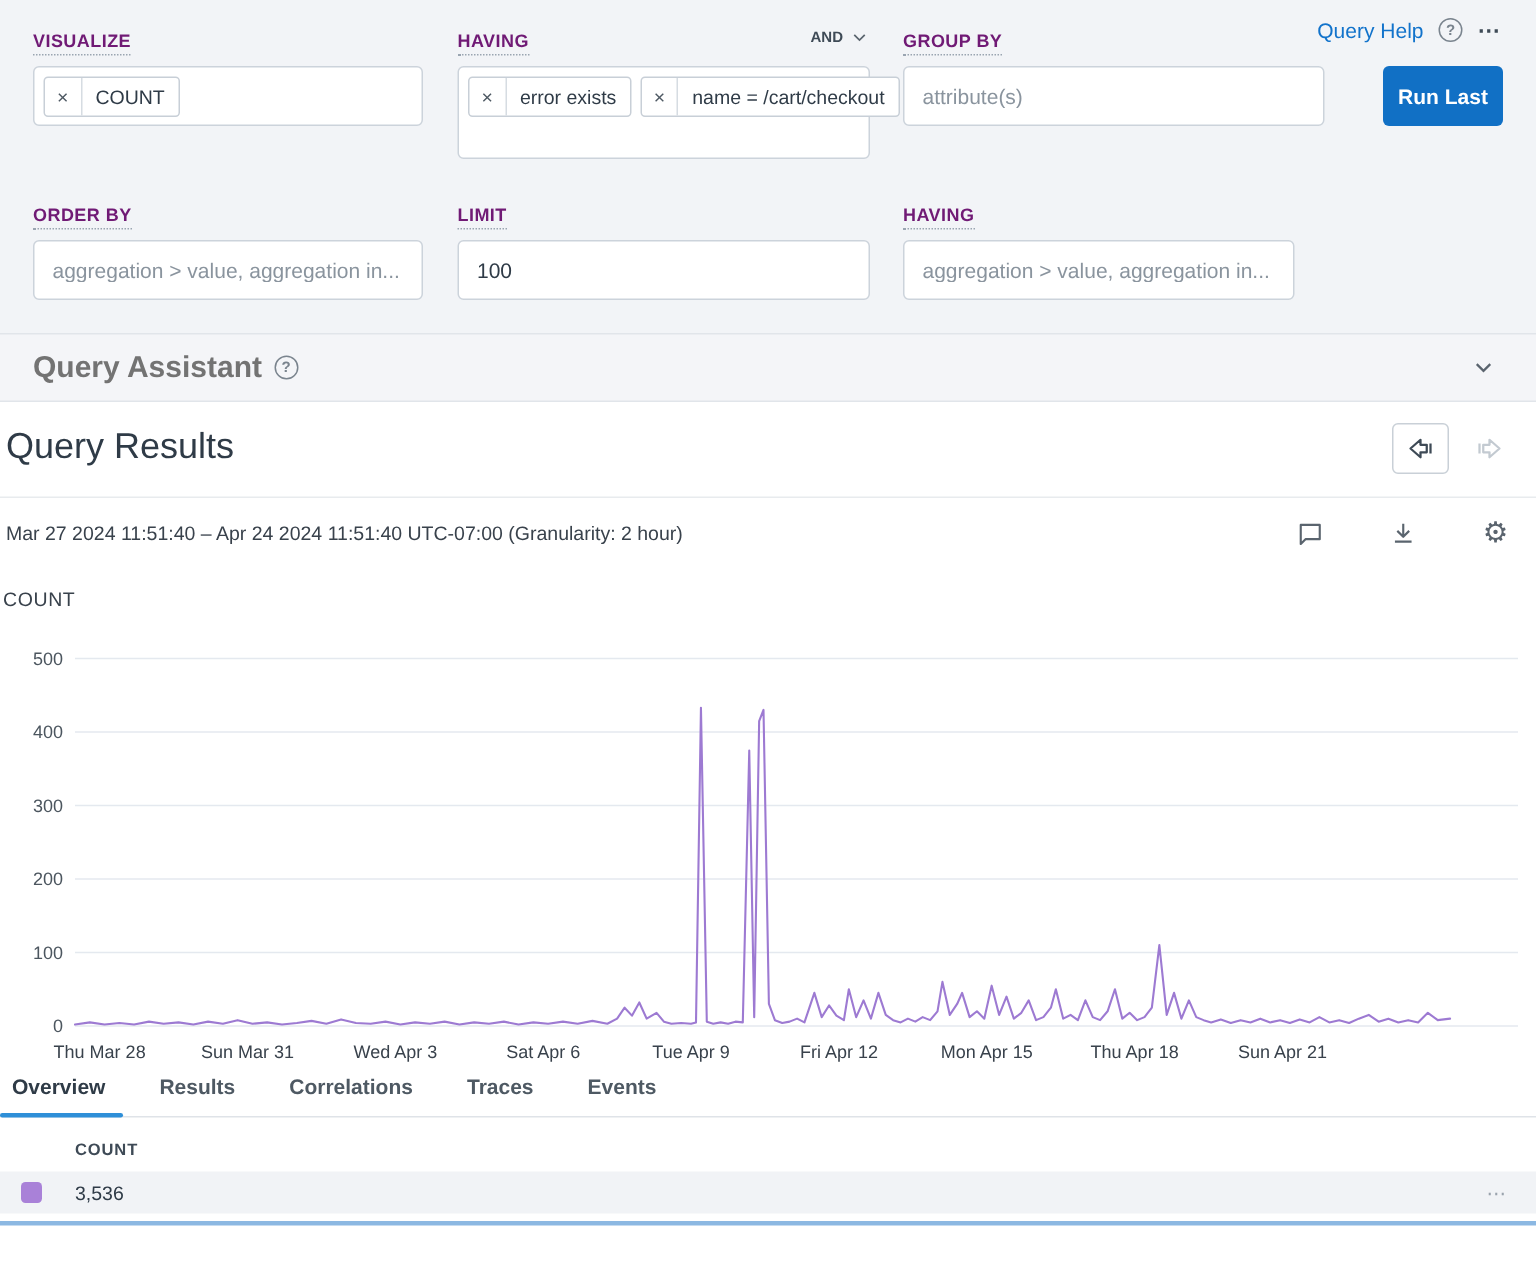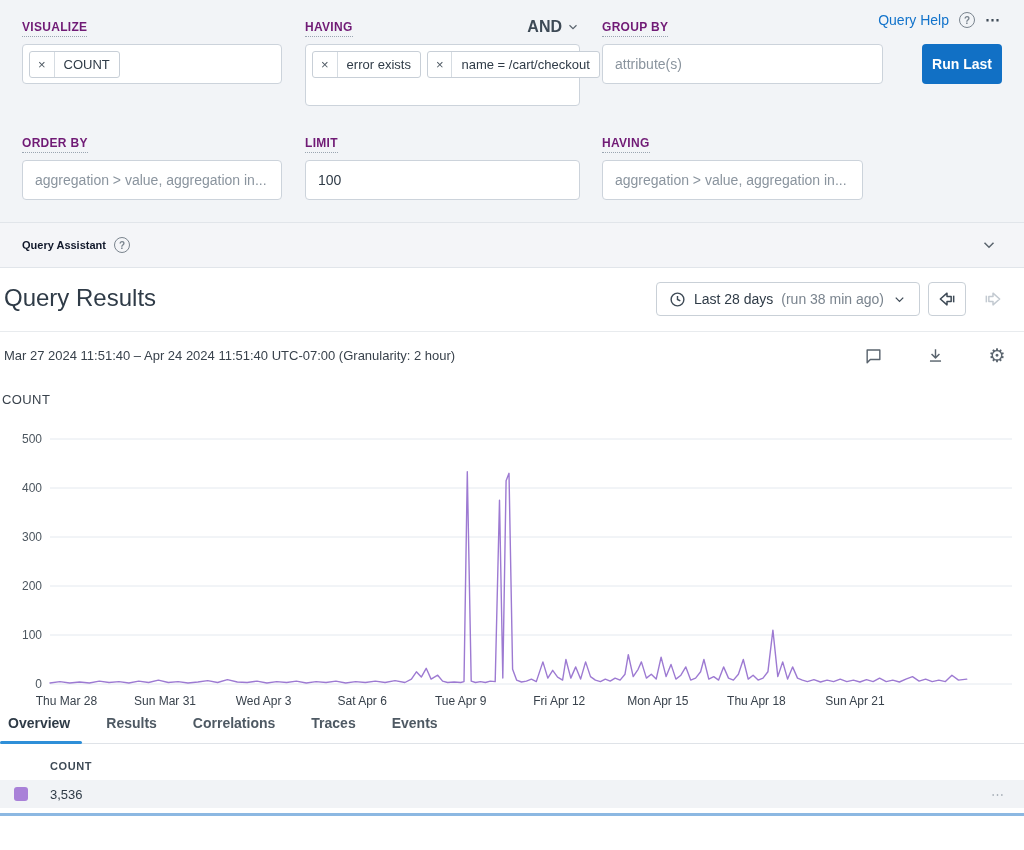--- a/index.html
+++ b/index.html
@@ -13,36 +13,36 @@
   .box { position:absolute; background:#fff; border:1px solid #ccd3db; border-radius:4px; }
   .box input { width:100%; height:100%; border:none; outline:none; background:transparent;
     font-family:"Liberation Sans", sans-serif; font-size:14px; color:#2f3b47; padding:0 12px; }
   .box input::placeholder { color:#8a949e; opacity:1; }
   .pillbox { padding:6px; display:flex; gap:6px; align-items:flex-start; }
   .pill { display:inline-flex; align-items:stretch; border:1px solid #c8cfd7; border-radius:3px;
     background:#fff; font-size:13px; white-space:nowrap; }
   .pill .x { padding:5px 8px; border-right:1px solid #d6dce2; color:#4e5963; cursor:pointer; }
   .pill .txt { padding:5px 9px; color:#2f3b47; }
   .and-ctl { position:absolute; left:500px; top:18px; width:80px; text-align:right;
-    font-size:16px; font-weight:700; color:#3e4a56; display:flex; justify-content:flex-end;
+    font-size:10px; font-weight:700; color:#3e4a56; display:flex; justify-content:flex-end;
     align-items:center; gap:4px; cursor:pointer; }
   .help-row { position:absolute; top:11px; right:22px; display:flex; align-items:center; gap:10px; }
   .link { color:#1273cb; font-size:14px; cursor:pointer; }
   .qmark { display:inline-flex; width:16px; height:16px; border:1.5px solid #7a848e;
     border-radius:50%; color:#7a848e; font-size:10px; font-weight:700;
     align-items:center; justify-content:center; }
   .dots { color:#3e4a56; font-size:15px; font-weight:700; letter-spacing:2px; cursor:pointer; }
   .run-btn { position:absolute; left:922px; top:44px; width:80px; height:40px;
     background:#1170c5; color:#fff; border:none; border-radius:4px; font-size:14px;
     font-weight:700; font-family:"Liberation Sans", sans-serif; cursor:pointer; }
 
   
   .assistant { height:46px; background:#f4f5f8; border-top:1px solid #e1e5ea;
     border-bottom:1px solid #e1e5ea; display:flex; align-items:center; padding:0 26px 0 22px; }
-  .assistant .title { font-size:11px; font-weight:700; color:#0f172a; margin-right:8px; }
+  .assistant .title { font-size:20px; font-weight:700; color:#737373; margin-right:8px; }
   .assistant .spacer { flex:1; }
 
   
   .results-head { position:relative; height:64px; border-bottom:1px solid #e8ebee; }
   .results-title { position:absolute; left:4px; top:16px; font-size:24px; color:#2f3b47; }
   .head-ctls { position:absolute; right:12px; top:14px; display:flex; align-items:center; gap:8px; }
   .time-range { display:flex; align-items:center; gap:8px; height:34px; padding:0 12px;
     border:1px solid #c9d0d7; border-radius:4px; background:#fff; cursor:pointer; }
   .time-range .main { font-size:14px; color:#2f3b47; }
   .time-range .sub { font-size:14px; color:#7a848e; }
@@ -147,31 +147,20 @@
   <span class="spacer"></span>
   <svg class="glyph" width="18" height="18" viewBox="0 0 24 24">
       <polyline points="6,9 12,15 18,9" fill="none" stroke="#5a646e" stroke-width="2"></polyline>
     </svg>
 </div>
 
 
 <div class="results-head">
   <div class="results-title">Query Results</div>
   <div class="head-ctls">
-    <div class="time-range">
-      <svg class="glyph" width="17" height="17" viewBox="0 0 24 24">
-          <circle cx="12" cy="12" r="9" fill="none" stroke="#3e4a56" stroke-width="2"></circle>
-          <polyline points="12,7 12,12 16,14" fill="none" stroke="#3e4a56" stroke-width="2"></polyline>
-        </svg>
-      <span class="main">Last 28 days</span>
-      <span class="sub">(run 38 min ago)</span>
-      <svg class="glyph" width="15" height="15" viewBox="0 0 24 24">
-          <polyline points="6,9 12,15 18,9" fill="none" stroke="#3e4a56" stroke-width="2"></polyline>
-        </svg>
-    </div>
     <div class="nav-btn">
       <svg class="glyph" width="20" height="20" viewBox="0 0 24 24">
           <path d="M12 5 L4 12 L12 19 L12 15 L17 15 L17 9 L12 9 Z" fill="none" stroke="#3e4a56" stroke-width="1.8" stroke-linejoin="round"></path>
           <line x1="20" y1="8" x2="20" y2="16" stroke="#3e4a56" stroke-width="1.8"></line>
         </svg>
     </div>
     <div class="nav-fwd">
       <svg class="glyph" width="20" height="20" viewBox="0 0 24 24">
           <path d="M12 5 L20 12 L12 19 L12 15 L7 15 L7 9 L12 9 Z" fill="none" stroke="#c3cad1" stroke-width="1.8" stroke-linejoin="round"></path>
           <line x1="4" y1="8" x2="4" y2="16" stroke="#c3cad1" stroke-width="1.8"></line>

